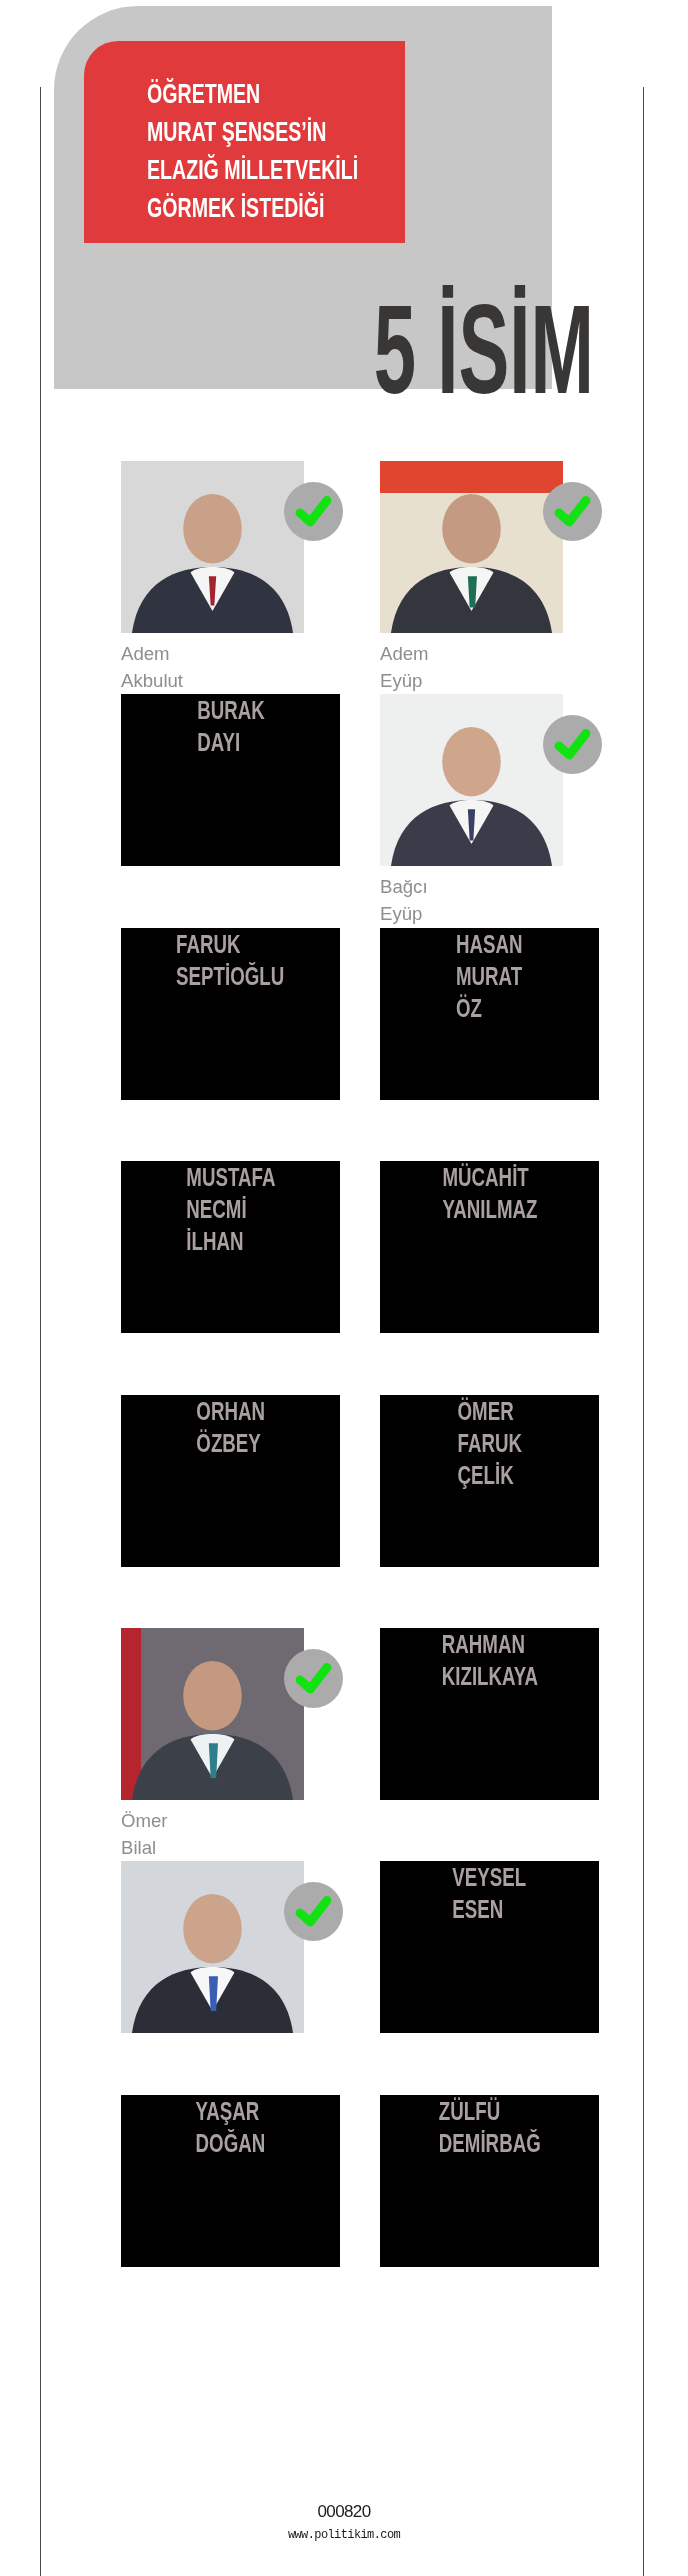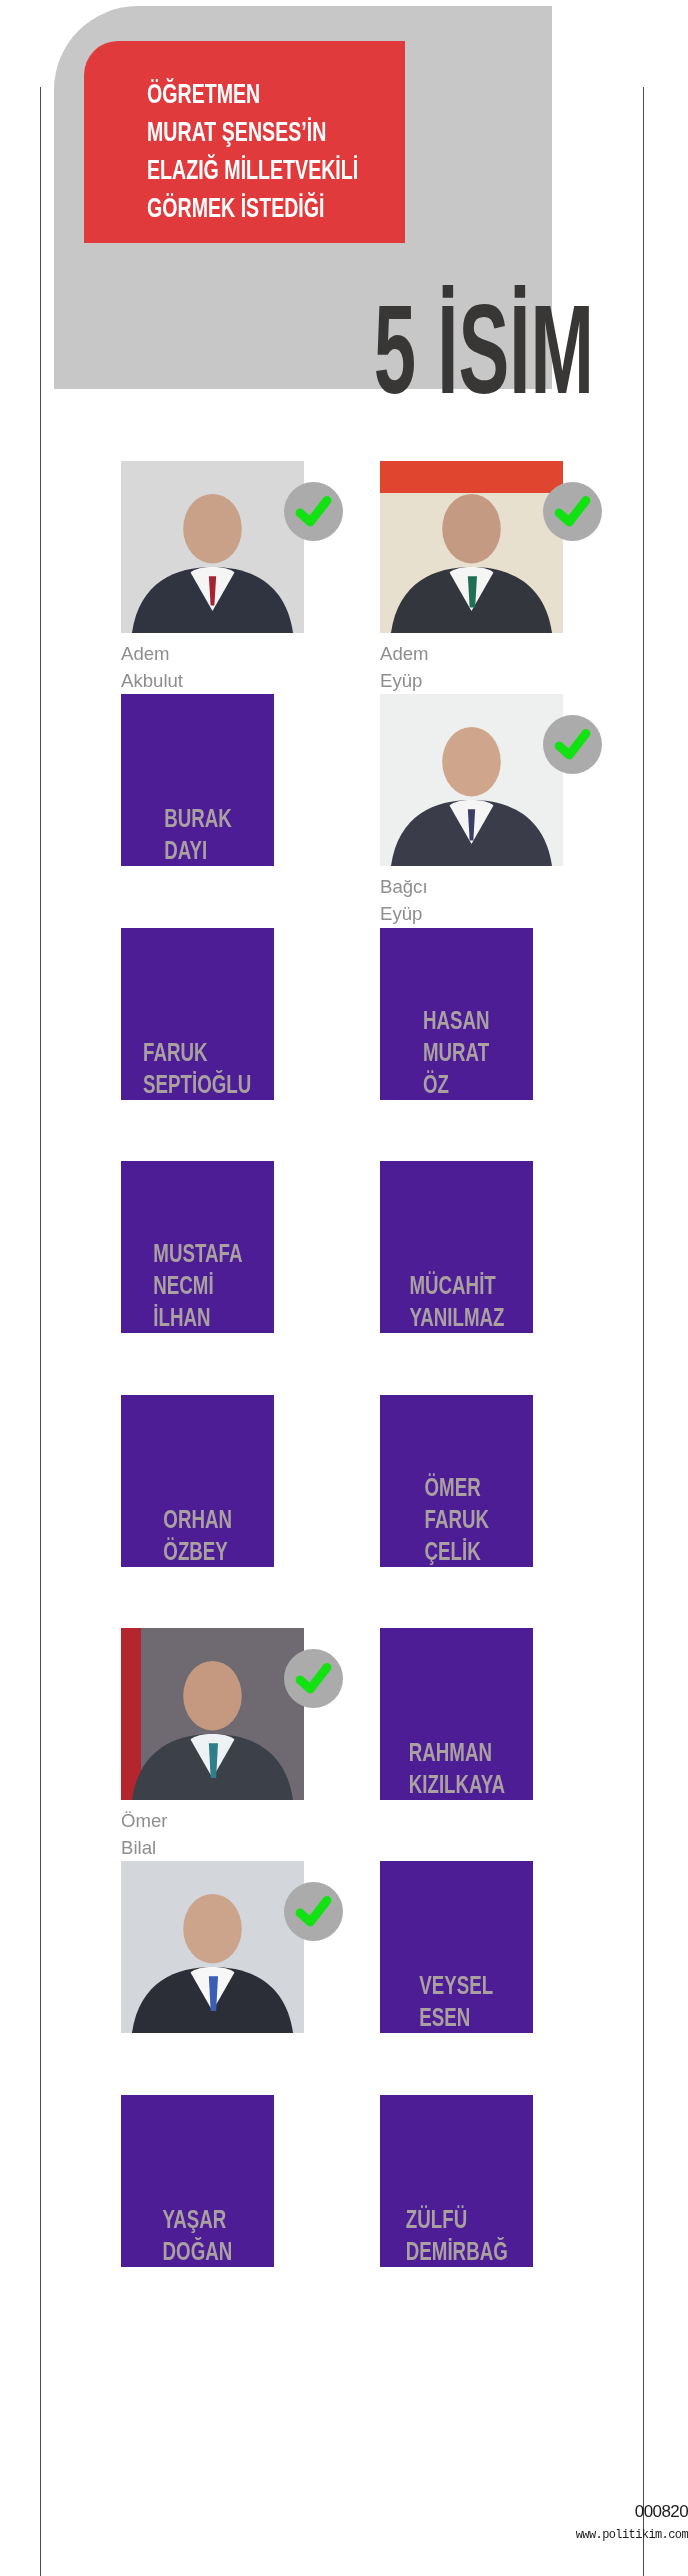--- a/index.html
+++ b/index.html
@@ -45,37 +45,37 @@
   .banner-left{position:absolute;left:0;top:0;width:20.3px;height:100%;background:#b5252e;}
   .ph-adem{background:#d8d8d8;}
   .ph-bilal{background:#e8e0ce;}
   .ph-eyup{background:#eef0ef;}
   .ph-omer{background:#6f6a72;}
   .ph-serafettin{background:#d3d7db;}
 
   .badge{position:absolute;left:163px;top:21px;width:59px;height:59px;z-index:5;}
 
   .pbox{
-    width:153px;height:172px;background:#4c1d95;
-    display:flex;align-items:flex-end;justify-content:center;
+    width:219px;height:172px;background:#000000;
+    display:flex;align-items:flex-start;justify-content:center;
   }
   .plabel{
     color:#aaa0a0;font-weight:700;font-size:26px;line-height:32px;
     text-align:left;white-space:nowrap;
     transform:scaleX(0.72);transform-origin:center center;
   }
   .plabel span{display:block;}
 
   .caption{
     margin-top:7.2px;color:#8e8e8e;font-size:18.6px;line-height:27px;
   }
   .caption span{display:block;}
 
   .footer{
-    position:absolute;left:0;top:2501px;width:688px;text-align:right;
+    position:absolute;left:0;top:2501px;width:688px;text-align:center;
     color:#1b1b1b;
   }
   .footer .code{font-size:17px;line-height:21.5px;letter-spacing:-0.6px;}
   .footer .site{font-size:12px;line-height:24px;letter-spacing:-0.6px;font-family:Liberation Mono, monospace;}
 </style>
 </head>
 <body>
 
 <div class="vline left"></div>
 <div class="vline right"></div>

